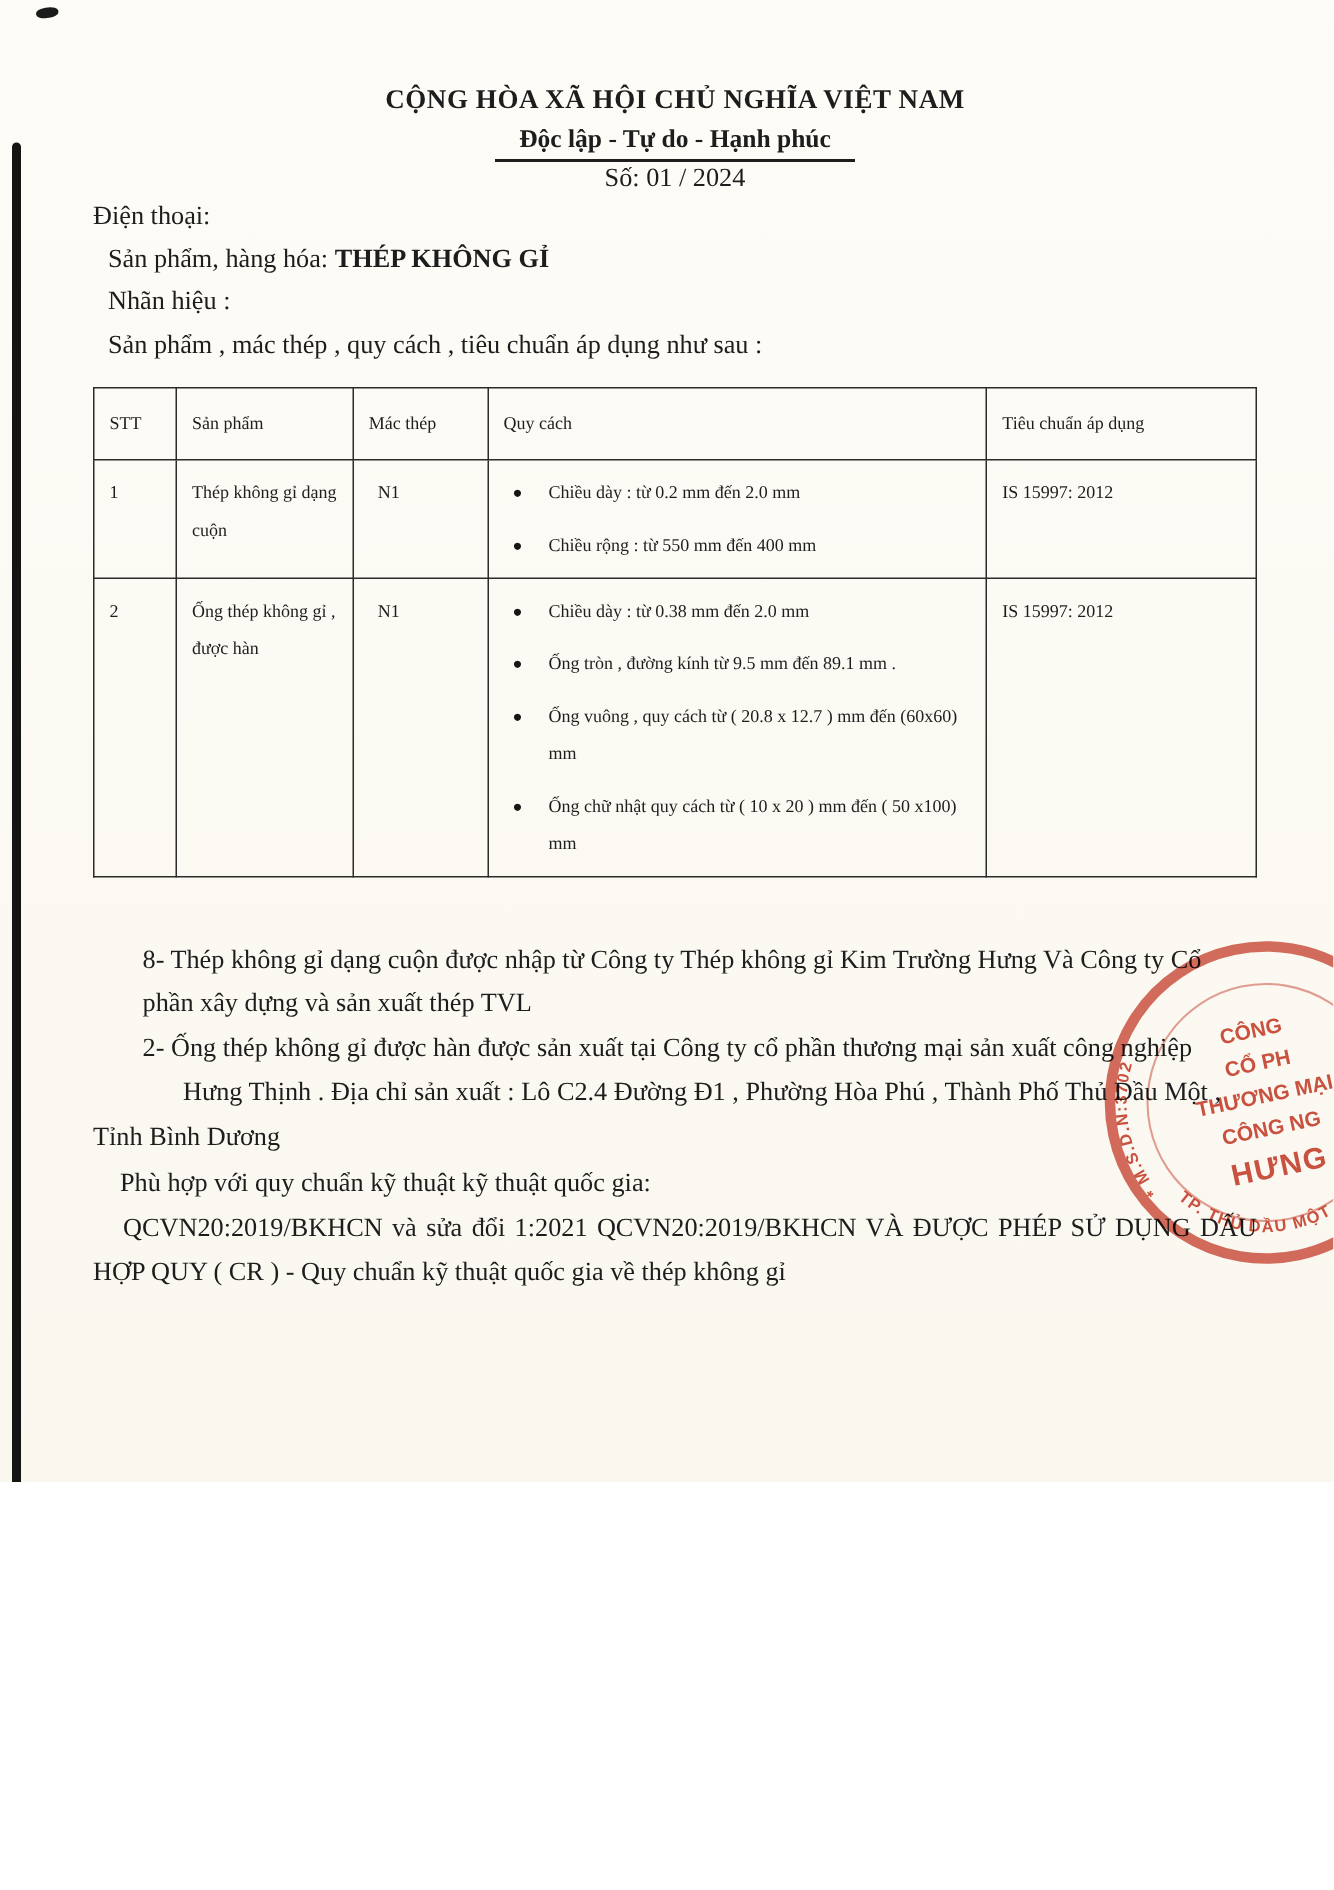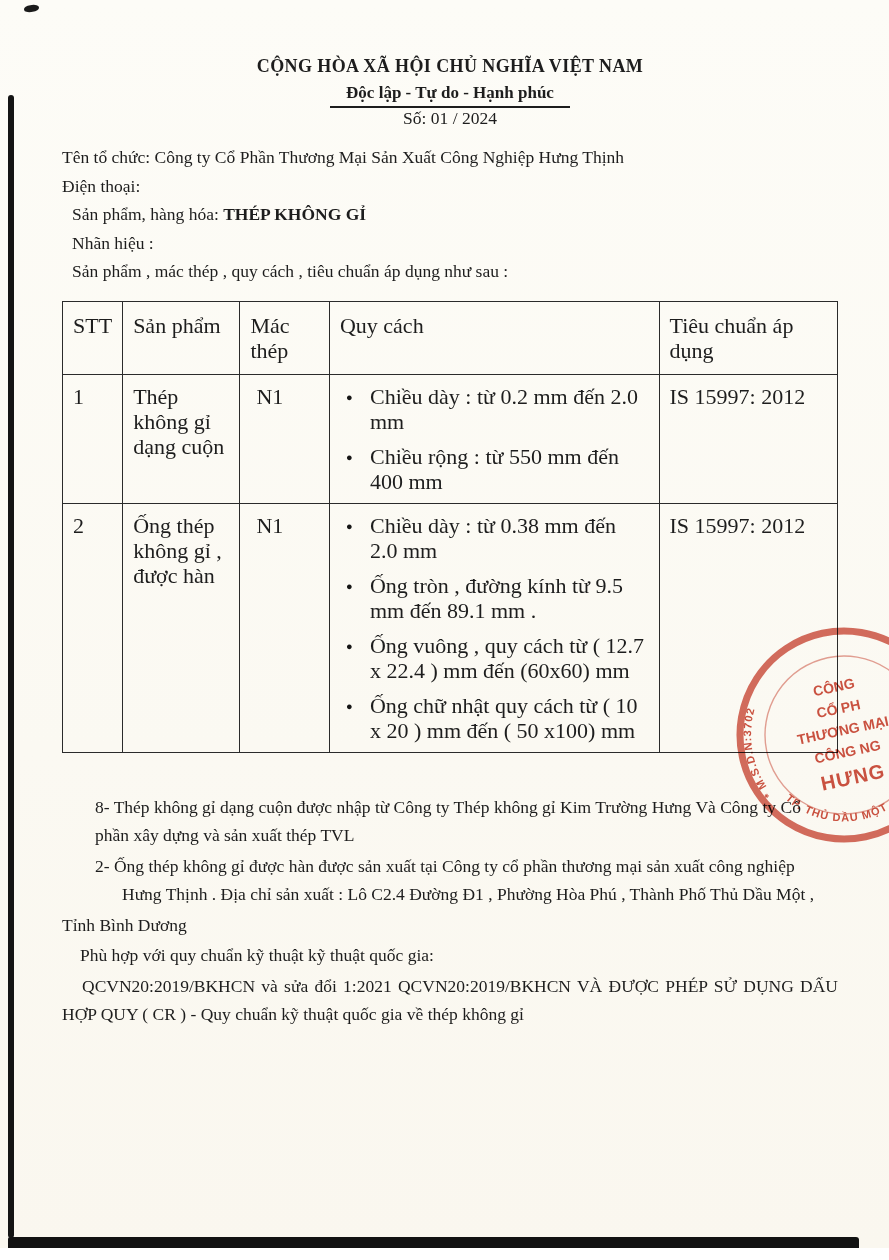--- a/index.html
+++ b/index.html
@@ -1,17 +1,17 @@
 <!DOCTYPE html>
 <html><head>
 <meta charset="utf-8">
 <style>
   html, body { margin:0; padding:0; background:#ffffff; }
   .page {
-    position:relative; width:889px; height:1248px;
+    position:relative; width:889px; height:988px;
     background:linear-gradient(180deg,#fdfcf7 0%, #fbf9f2 60%, #faf7ef 100%);
     overflow:hidden;
     font-family:"Liberation Serif", serif;
     color:#1d1d1d;
   }
   
   .speck { position:absolute; left:24px; top:5px; width:15px; height:7px; background:#1b1b1b; border-radius:45%; transform:rotate(-8deg); }
   .edge-left { position:absolute; left:8px; top:95px; width:6px; height:1143px; background:#141414; border-radius:3px; }
   .edge-bottom { position:absolute; left:8px; top:1237px; width:851px; height:16px; background:#121212; border-radius:2px 3px 3px 2px; }
 
@@ -23,21 +23,21 @@
   .nat-motto { display:inline-block; font-weight:bold; font-size:17px; padding:0 16px 3px 16px; border-bottom:2px solid #1d1d1d; }
 
   .doc-title { text-align:center; font-weight:bold; font-size:21px; letter-spacing:0.6px; margin-top:34px; }
   .doc-number { text-align:center; font-size:17.5px; }
 
   .line { font-size:17.5px; line-height:28.5px; margin:0; }
   .first-line { margin-top:14px; }
   .indent { padding-left:10px; }
   .bold { font-weight:bold; }
 
-  table.spec-table { border-collapse:collapse; width:100%; margin-top:15px; font-size:22px; }
+  table.spec-table { border-collapse:collapse; width:100%; margin-top:15px; font-size:12px; }
   table.spec-table th, table.spec-table td {
     border:1px solid #2b2b2b; padding:9px 10px; vertical-align:top;
     text-align:left; font-weight:normal; line-height:25px;
   }
   table.spec-table th { padding-top:11px; padding-bottom:11px; }
   .c-stt { text-align:center; }
   .c-grade { padding-left:16px !important; }
   ul.qc { margin:0; padding:0 0 0 30px; list-style:none; }
   ul.qc li { position:relative; margin:0 0 10px 0; }
   ul.qc li:last-child { margin-bottom:0; }
@@ -69,21 +69,20 @@
 
     <div class="nat-header">
       <div class="nat-title">CỘNG HÒA XÃ HỘI CHỦ NGHĨA VIỆT NAM</div>
       <div class="nat-motto-wrap">
         <span class="nat-motto">Độc lập - Tự do - Hạnh phúc</span>
       </div>
     </div>
 
     <div class="doc-number">Số: 01 / 2024</div>
 
-    <p class="line first-line">Tên tổ chức: Công ty Cổ Phần Thương Mại Sản Xuất Công Nghiệp Hưng Thịnh</p>
     <p class="line">Điện thoại:</p>
     <p class="line indent"><span>Sản phẩm, hàng hóa: </span><span class="bold">THÉP KHÔNG GỈ</span></p>
     <p class="line indent">Nhãn hiệu :</p>
     <p class="line indent">Sản phẩm , mác thép , quy cách , tiêu chuẩn áp dụng như sau :</p>
 
     <table class="spec-table">
       <colgroup>
         <col style="width:55px">
           <col style="width:118px">
           <col style="width:90px">
@@ -113,21 +112,21 @@
           <td>IS 15997: 2012</td>
         </tr>
         <tr>
           <td class="c-stt">2</td>
           <td>Ống thép không gỉ , được hàn</td>
           <td class="c-grade">N1</td>
           <td>
             <ul class="qc">
               <li>Chiều dày : từ 0.38 mm đến 2.0 mm</li>
               <li>Ống tròn , đường kính từ 9.5 mm đến 89.1 mm .</li>
-              <li>Ống vuông , quy cách từ ( 12.7 x 22.4 ) mm đến (60x60) mm</li>
+              <li>Ống vuông , quy cách từ ( 20.8 x 12.7 ) mm đến (60x60) mm</li>
               <li>Ống chữ nhật quy cách từ ( 10 x 20 ) mm đến ( 50 x100) mm</li>
             </ul>
           </td>
           <td>IS 15997: 2012</td>
         </tr>
       </tbody>
     </table>
 
     <div class="notes">
       <p class="note-1">8- Thép không gỉ dạng cuộn được nhập từ Công ty Thép không gỉ Kim Trường Hưng Và Công ty Cổ phần xây dựng và sản xuất thép TVL</p>

